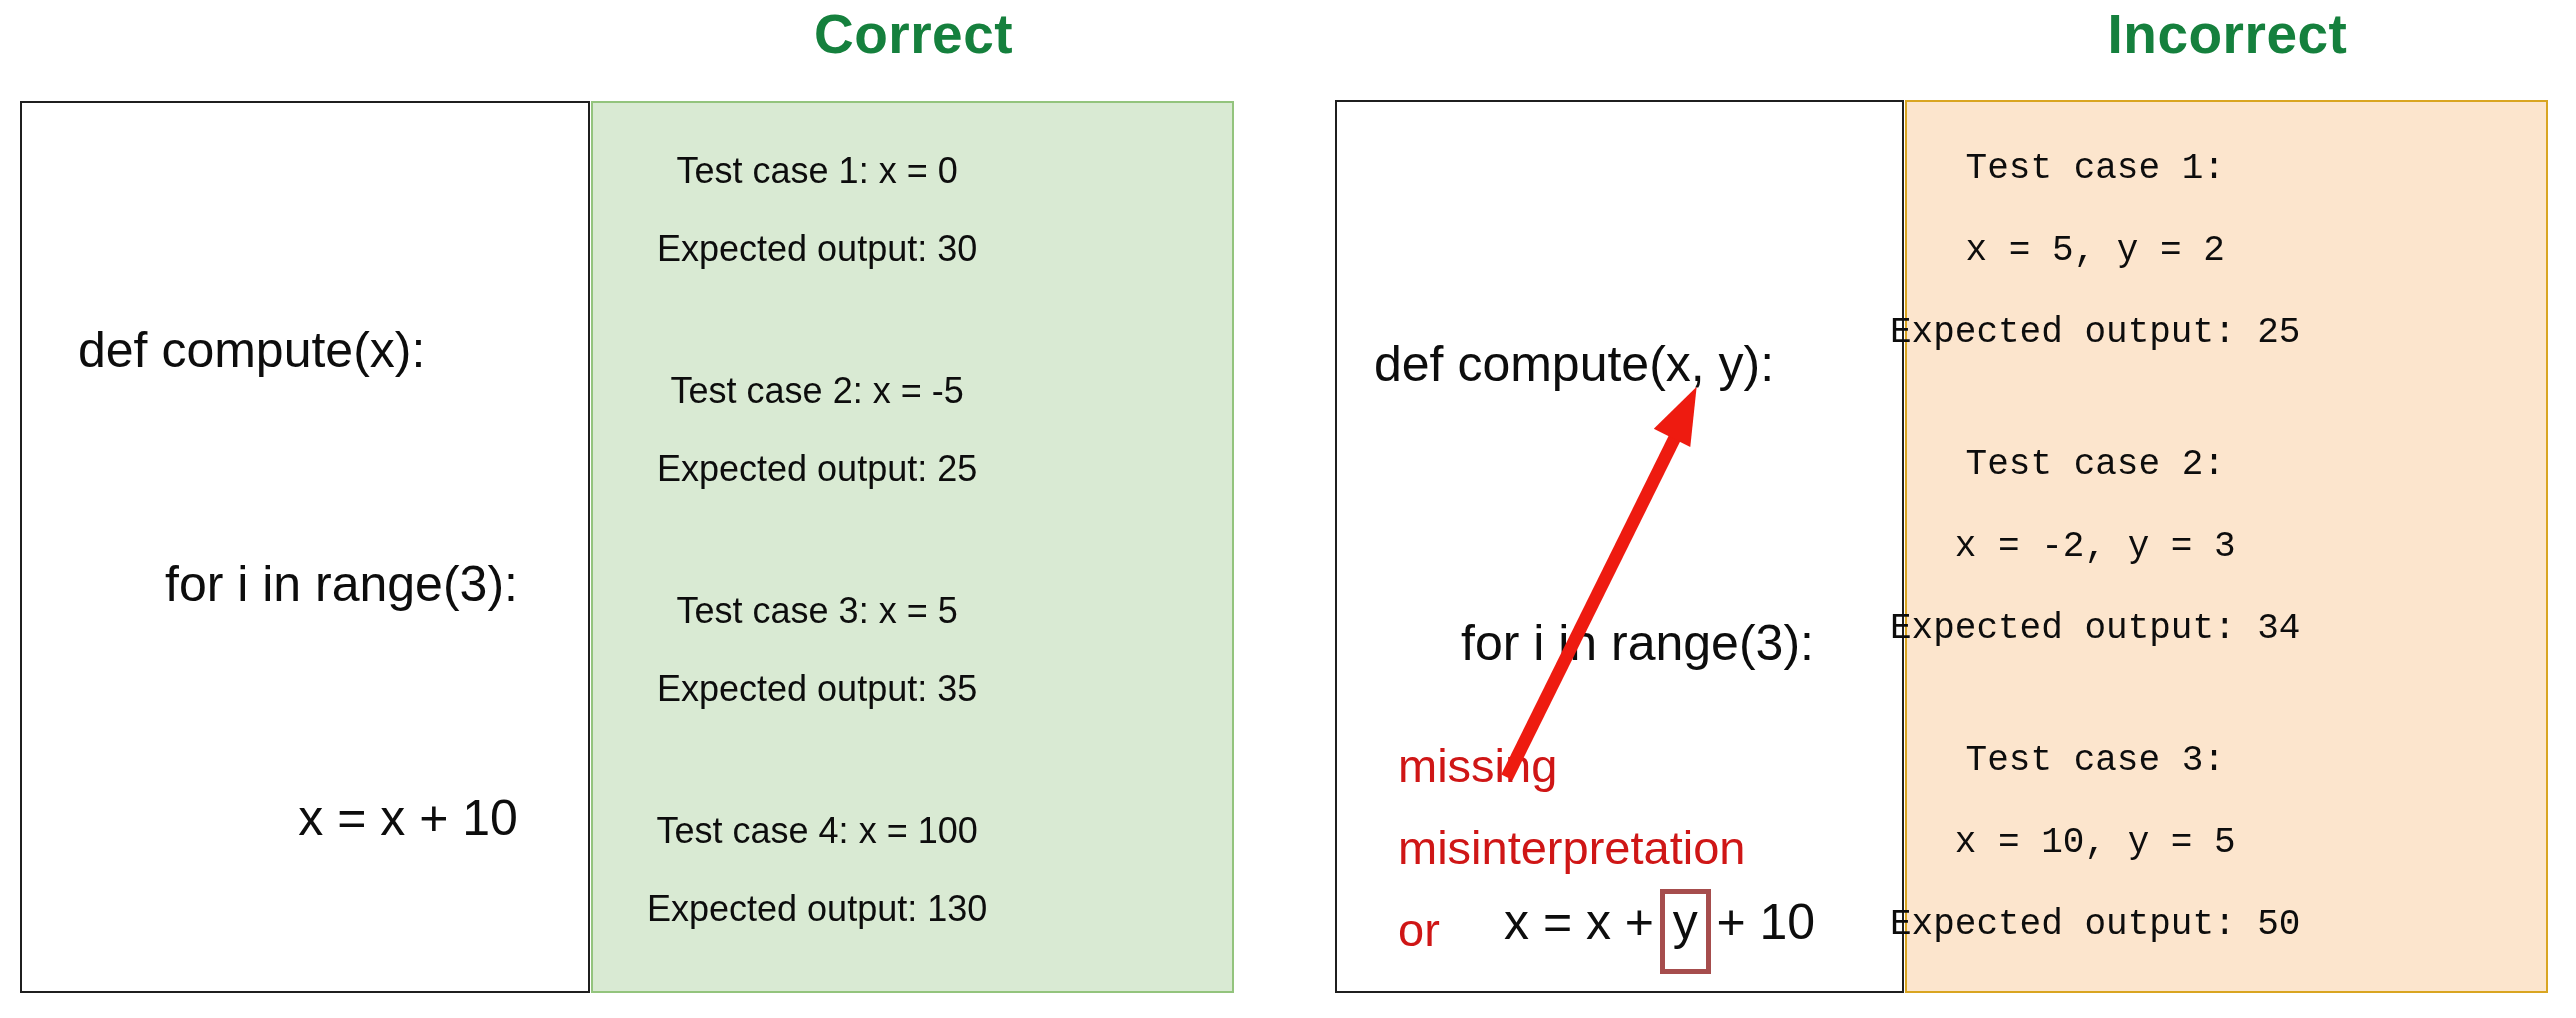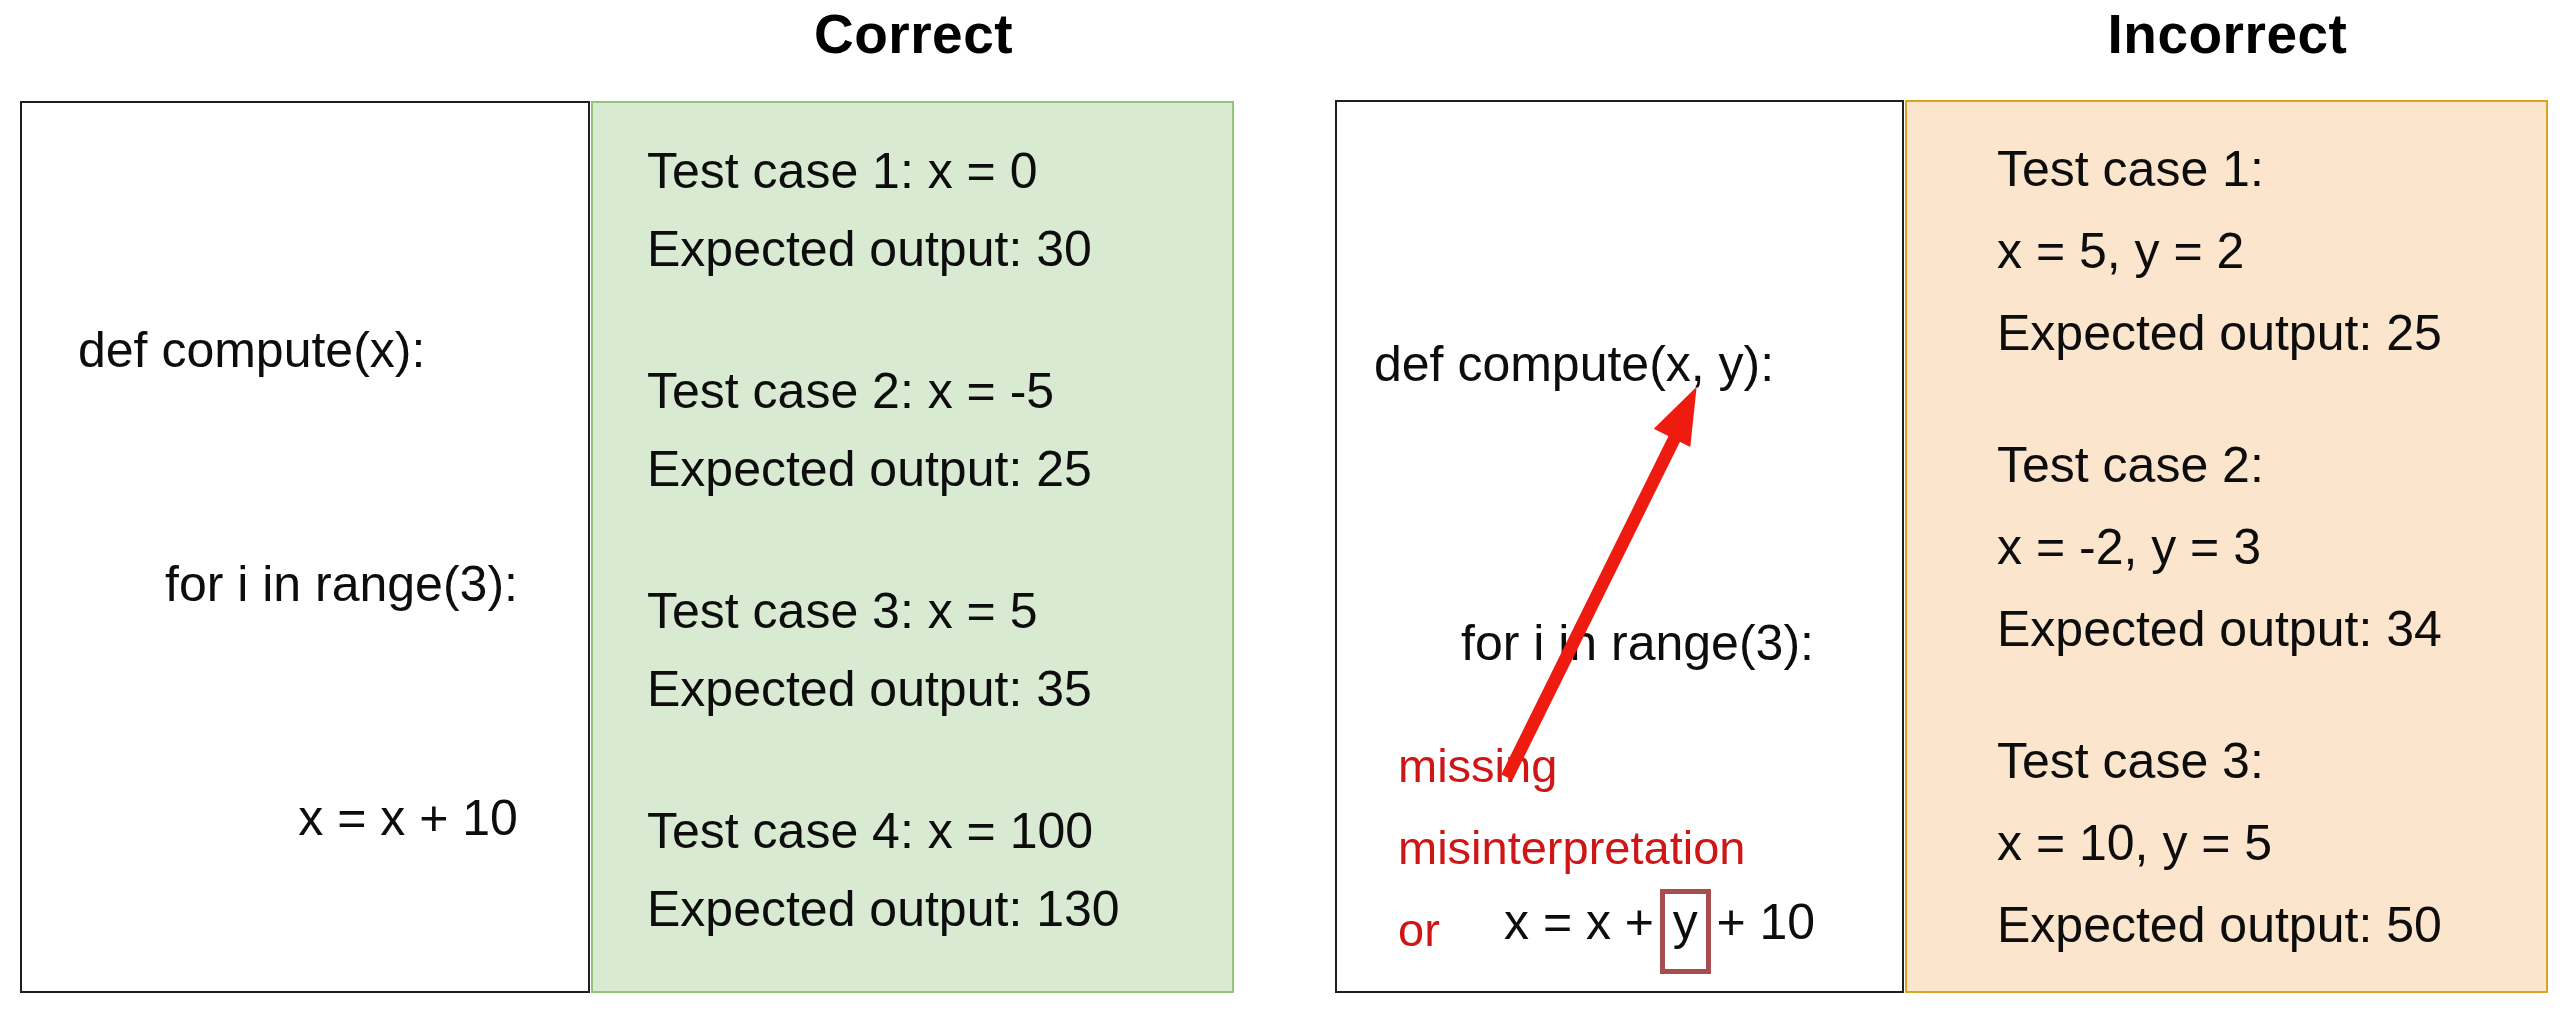--- a/index.html
+++ b/index.html
@@ -3,44 +3,44 @@
 <meta charset="utf-8">
 <style>
   html,body{margin:0;padding:0;}
   body{
     width:2576px;height:1019px;position:relative;background:#ffffff;
     font-family:"Liberation Sans","DejaVu Sans",sans-serif;color:#0d0d0d;
     overflow:hidden;
   }
   .title{
     position:absolute;top:1.8px;width:645px;text-align:center;
-    font-size:55px;font-weight:bold;color:#000000;letter-spacing:0.5px;
+    font-size:55px;font-weight:bold;color:#15803d;letter-spacing:0.5px;
   }
   #title-correct{left:591px;}
   #title-incorrect{left:1905px;}
 
   .codebox{position:absolute;background:#ffffff;border:2.7px solid #1f1f1f;}
   #codebox-left{left:20px;top:101px;width:566px;height:888px;}
   #codebox-right{left:1335px;top:100px;width:565px;height:889px;}
 
   .testpanel{position:absolute;}
   #testpanel-green{left:591px;top:101px;width:639px;height:888px;background:#d9ead3;border:2.7px solid #93c47d;}
   #testpanel-orange{left:1905px;top:100px;width:639px;height:889px;background:#fce5cd;border:2.7px solid #d9a521;}
 
   .codetext{position:absolute;font-size:50px;line-height:78px;white-space:pre;}
   #code-left{left:70px;top:155px;}
   #code-right{left:1366px;top:132px;line-height:93px;}
   .i0{margin-left:8px;}
   .i1{margin-left:95px;}
   .i2{margin-left:138px;text-align:right;}
 
-  .tests{position:absolute;font-size:50px;}
+  .tests{position:absolute;font-size:36px;text-align:center;}
   #tests-green{left:647px;top:132px;line-height:78px;}
   #tests-green .tc{margin-bottom:64px;}
-  #tests-orange{left:1997px;top:128px;line-height:82px;}
+  #tests-orange{left:1890px;top:128px;line-height:82px;font-family:Liberation Mono, monospace;}
   #tests-orange .tc{margin-bottom:50px;}
 
   .ybox{
     display:inline-block;border:5.5px solid #a64d4d;
     padding:0 8.2px 18px 8.2px;margin:0 5.5px;line-height:57px;
   }
 
   #annotation{
     position:absolute;left:1398px;top:725px;
     font-size:47px;line-height:82px;color:#cf1616;

